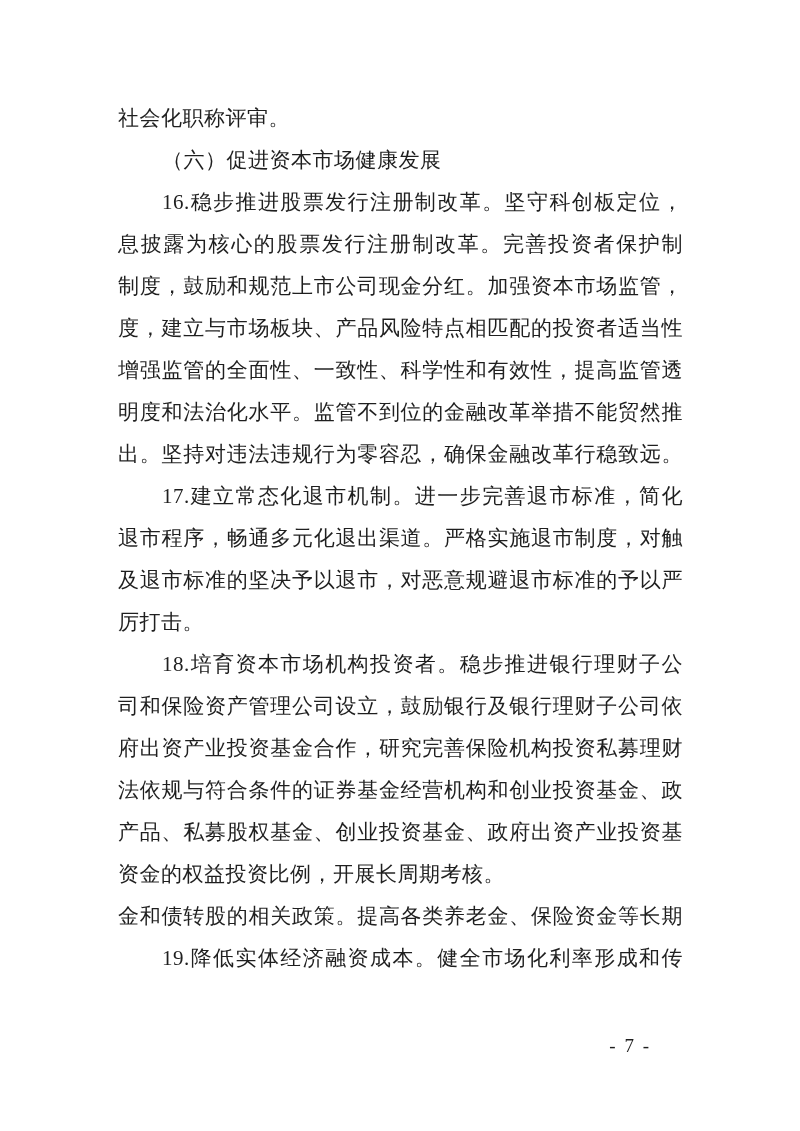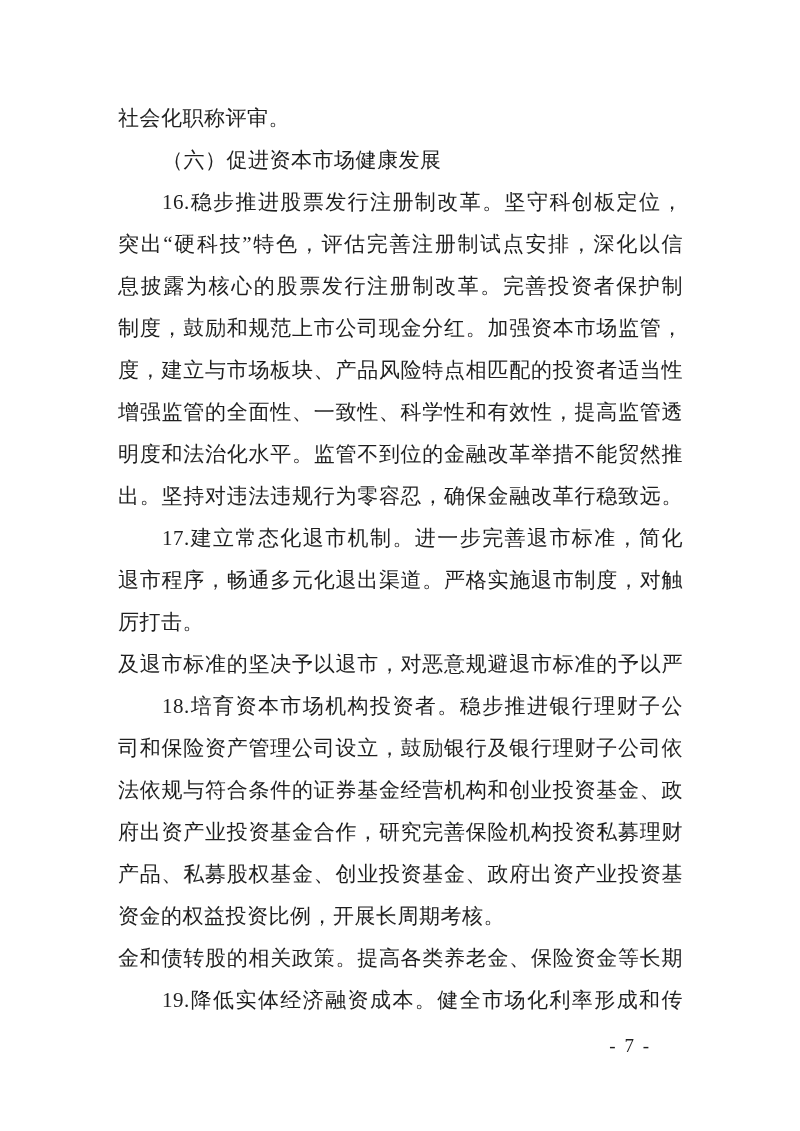--- a/index.html
+++ b/index.html
@@ -56,37 +56,36 @@
 <body>
 
 <div class="page">
   <div class="content">
 
     <div class="line left">社会化职称评审。</div>
 
     <div class="line left indent heading">（六）促进资本市场健康发展</div>
 
     <div class="line indent">16.稳步推进股票发行注册制改革。坚守科创板定位，</div>
-    <div class="line">突出“硬科技”特色，评估完善注册制试点安排，深化以信</div>
     <div class="line">息披露为核心的股票发行注册制改革。完善投资者保护制</div>
     <div class="line">制度，鼓励和规范上市公司现金分红。加强资本市场监管，</div>
     <div class="line">度，建立与市场板块、产品风险特点相匹配的投资者适当性</div>
     <div class="line">增强监管的全面性、一致性、科学性和有效性，提高监管透</div>
     <div class="line">明度和法治化水平。监管不到位的金融改革举措不能贸然推</div>
     <div class="line">出。坚持对违法违规行为零容忍，确保金融改革行稳致远。</div>
 
     <div class="line indent">17.建立常态化退市机制。进一步完善退市标准，简化</div>
     <div class="line">退市程序，畅通多元化退出渠道。严格实施退市制度，对触</div>
+    <div class="line">及退市标准的坚决予以退市，对恶意规避退市标准的予以严</div>
     <div class="line left">厉打击。</div>
-    <div class="line">及退市标准的坚决予以退市，对恶意规避退市标准的予以严</div>
 
     <div class="line indent">18.培育资本市场机构投资者。稳步推进银行理财子公</div>
     <div class="line">司和保险资产管理公司设立，鼓励银行及银行理财子公司依</div>
+    <div class="line">府出资产业投资基金合作，研究完善保险机构投资私募理财</div>
     <div class="line">法依规与符合条件的证券基金经营机构和创业投资基金、政</div>
-    <div class="line">府出资产业投资基金合作，研究完善保险机构投资私募理财</div>
     <div class="line">产品、私募股权基金、创业投资基金、政府出资产业投资基</div>
     <div class="line left">资金的权益投资比例，开展长周期考核。</div>
     <div class="line">金和债转股的相关政策。提高各类养老金、保险资金等长期</div>
 
     <div class="line indent">19.降低实体经济融资成本。健全市场化利率形成和传</div>
 
   </div>
 
   <div class="footer">- 7 -</div>
 </div>

